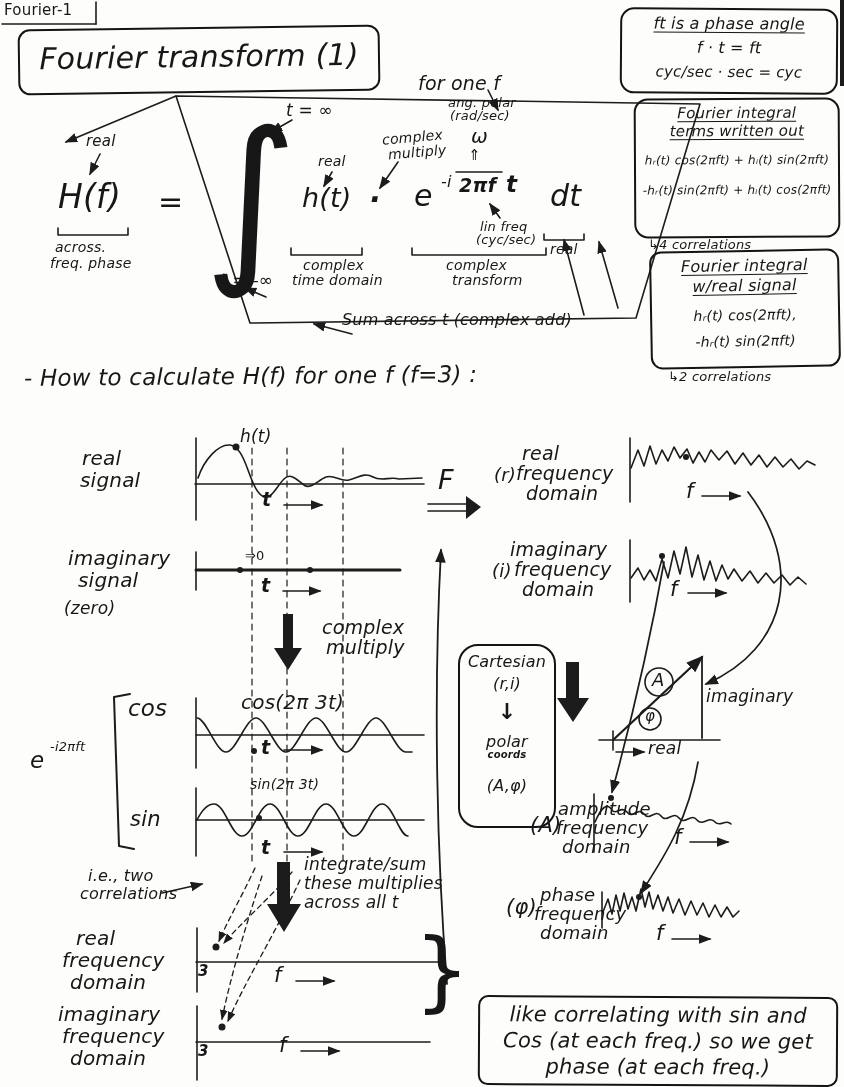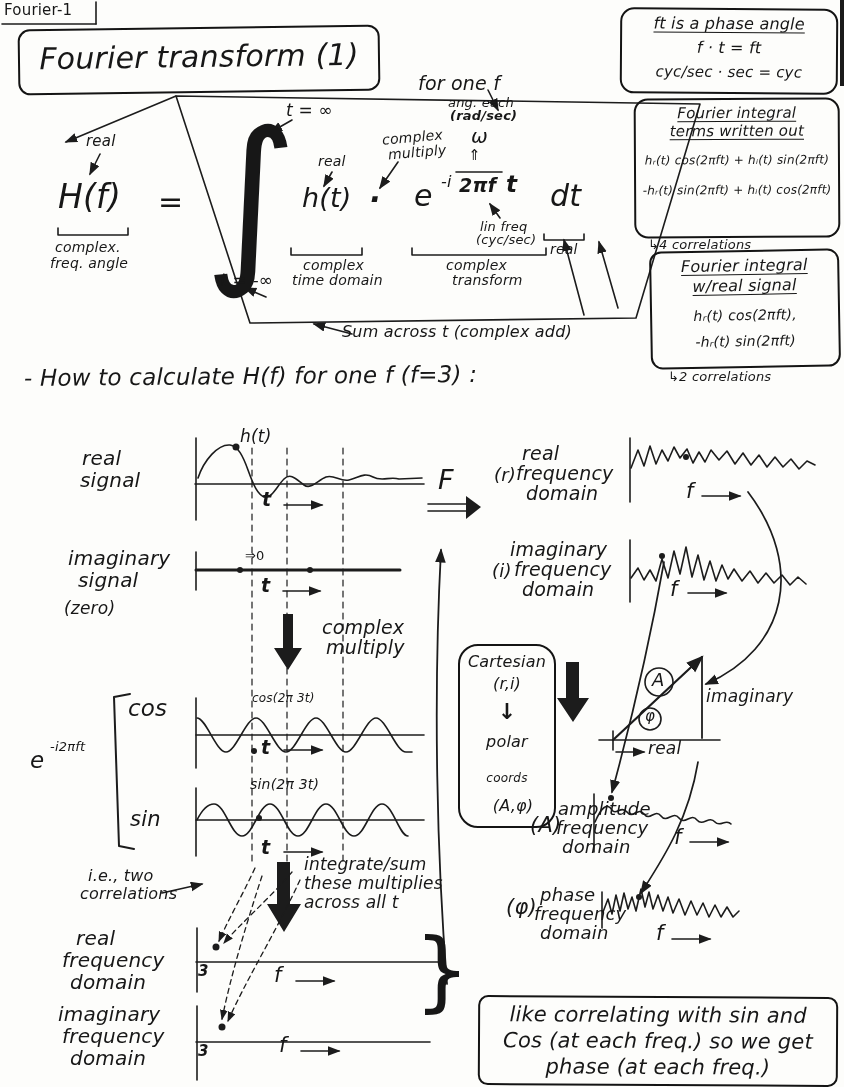--- a/index.html
+++ b/index.html
@@ -193,51 +193,51 @@
   <span class="t" style="left:220px;top:272px;font-size:17px;">t = -∞</span>
   <span class="t" style="left:302px;top:184px;font-size:27px;">h(t)</span>
   <span class="t" style="left:318px;top:154px;font-size:14px;">real</span>
   <span class="t b" style="left:369px;top:184px;font-size:30px;">·</span>
   <span class="t" style="left:382px;top:130px;font-size:14px;transform:rotate(-5deg);">complex</span>
   <span class="t" style="left:388px;top:145px;font-size:14px;transform:rotate(-5deg);">multiply</span>
   <span class="t" style="left:414px;top:180px;font-size:30px;">e</span>
   <span class="t" style="left:441px;top:174px;font-size:16px;">-i</span>
   <span class="t b" style="left:459px;top:176px;font-size:19px;">2πf</span>
   <span class="t b" style="left:506px;top:172px;font-size:23px;">t</span>
-  <span class="t" style="left:448px;top:96px;font-size:13px;">ang. each</span>
-  <span class="t" style="left:450px;top:109px;font-size:13px;font-weight:bold;">(rad/sec)</span>
+  <span class="t" style="left:448px;top:96px;font-size:13px;">ang. polar</span>
+  <span class="t" style="left:450px;top:109px;font-size:13px;">(rad/sec)</span>
   <span class="t" style="left:471px;top:126px;font-size:20px;">ω</span>
   <span class="t n" style="left:468px;top:148px;font-size:15px;">⇑</span>
   <span class="t" style="left:480px;top:220px;font-size:13px;">lin freq</span>
   <span class="t" style="left:476px;top:233px;font-size:13px;">(cyc/sec)</span>
   <span class="t" style="left:550px;top:180px;font-size:30px;">dt</span>
   <span class="t" style="left:550px;top:242px;font-size:14px;">real</span>
-  <span class="t" style="left:55px;top:240px;font-size:14px;">complex.</span>
-  <span class="t" style="left:50px;top:256px;font-size:14px;">freq. angle</span>
+  <span class="t" style="left:55px;top:240px;font-size:14px;">across.</span>
+  <span class="t" style="left:50px;top:256px;font-size:14px;">freq. phase</span>
   <span class="t" style="left:303px;top:258px;font-size:14px;">complex</span>
   <span class="t" style="left:292px;top:273px;font-size:14px;">time domain</span>
   <span class="t" style="left:446px;top:258px;font-size:14px;">complex</span>
   <span class="t" style="left:452px;top:273px;font-size:14px;">transform</span>
   <span class="t" style="left:418px;top:74px;font-size:19px;">for one f</span>
-  <span class="t" style="left:342px;top:324px;font-size:16px;">Sum across t (complex add)</span>
+  <span class="t" style="left:342px;top:312px;font-size:16px;">Sum across t (complex add)</span>
 
   <span class="t" style="left:24px;top:364px;font-size:23px;transform:rotate(-0.5deg);">- How to calculate H(f) for one f (f=3) :</span>
 
   <span class="t" style="left:82px;top:448px;font-size:20px;">real</span>
   <span class="t" style="left:80px;top:470px;font-size:20px;">signal</span>
   <span class="t" style="left:240px;top:428px;font-size:17px;">h(t)</span>
   <span class="t b" style="left:262px;top:490px;font-size:19px;">t</span>
   <span class="t" style="left:68px;top:548px;font-size:20px;">imaginary</span>
   <span class="t" style="left:78px;top:570px;font-size:20px;">signal</span>
   <span class="t" style="left:64px;top:600px;font-size:17px;text-align:center;">(zero)</span>
   <span class="t n" style="left:245px;top:549px;font-size:13px;">⇒0</span>
   <span class="t b" style="left:261px;top:576px;font-size:19px;">t</span>
   <span class="t" style="left:322px;top:618px;font-size:19px;">complex</span>
   <span class="t" style="left:326px;top:638px;font-size:19px;">multiply</span>
-  <span class="t" style="left:252px;top:692px;font-size:12px;">cos(2π 3t)</span>
+  <span class="t" style="left:241px;top:692px;font-size:20px;">cos(2π 3t)</span>
   <span class="t b" style="left:261px;top:738px;font-size:19px;">t</span>
   <span class="t" style="left:128px;top:696px;font-size:23px;">cos</span>
   <span class="t" style="left:250px;top:777px;font-size:14px;">sin(2π 3t)</span>
   <span class="t" style="left:130px;top:808px;font-size:21px;">sin</span>
   <span class="t b" style="left:261px;top:838px;font-size:19px;">t</span>
   <span class="t" style="left:30px;top:748px;font-size:23px;">e</span>
   <span class="t" style="left:50px;top:740px;font-size:13px;">-i2πft</span>
   <span class="t" style="left:88px;top:868px;font-size:16px;">i.e., two</span>
   <span class="t" style="left:80px;top:886px;font-size:16px;">correlations</span>
   <span class="t" style="left:304px;top:856px;font-size:17px;">integrate/sum</span>
@@ -264,22 +264,22 @@
   <span class="t" style="left:510px;top:540px;font-size:19px;">imaginary</span>
   <span class="t" style="left:514px;top:560px;font-size:19px;">frequency</span>
   <span class="t" style="left:522px;top:580px;font-size:19px;">domain</span>
   <span class="t" style="left:670px;top:578px;font-size:21px;">f</span>
 
   <div class="box" style="left:458px;top:644px;width:94px;height:180px;border-radius:20px;">
     <span class="t" style="top:8px;font-size:16px;">Cartesian</span>
     <span class="t" style="top:30px;font-size:16px;">(r,i)</span>
     <span class="t n b" style="top:54px;font-size:22px;">↓</span>
     <span class="t" style="top:88px;font-size:16px;">polar</span>
-    <span class="t" style="top:126px;font-size:12px;">coords</span>
-    <span class="t" style="top:152px;font-size:16px;padding-left:6px;">(A,φ)</span>
+    <span class="t" style="top:104px;font-size:10px;font-weight:bold;">coords</span>
+    <span class="t" style="top:132px;font-size:16px;">(A,φ)</span>
   </div>
 
   <span class="t" style="left:652px;top:671px;font-size:18px;">A</span>
   <span class="t" style="left:645px;top:709px;font-size:15px;">φ</span>
   <span class="t" style="left:706px;top:688px;font-size:17px;">imaginary</span>
   <span class="t" style="left:648px;top:740px;font-size:17px;">real</span>
 
   <span class="t" style="left:530px;top:814px;font-size:21px;">(A)</span>
   <span class="t" style="left:558px;top:800px;font-size:18px;">amplitude</span>
   <span class="t" style="left:556px;top:819px;font-size:18px;">frequency</span>

